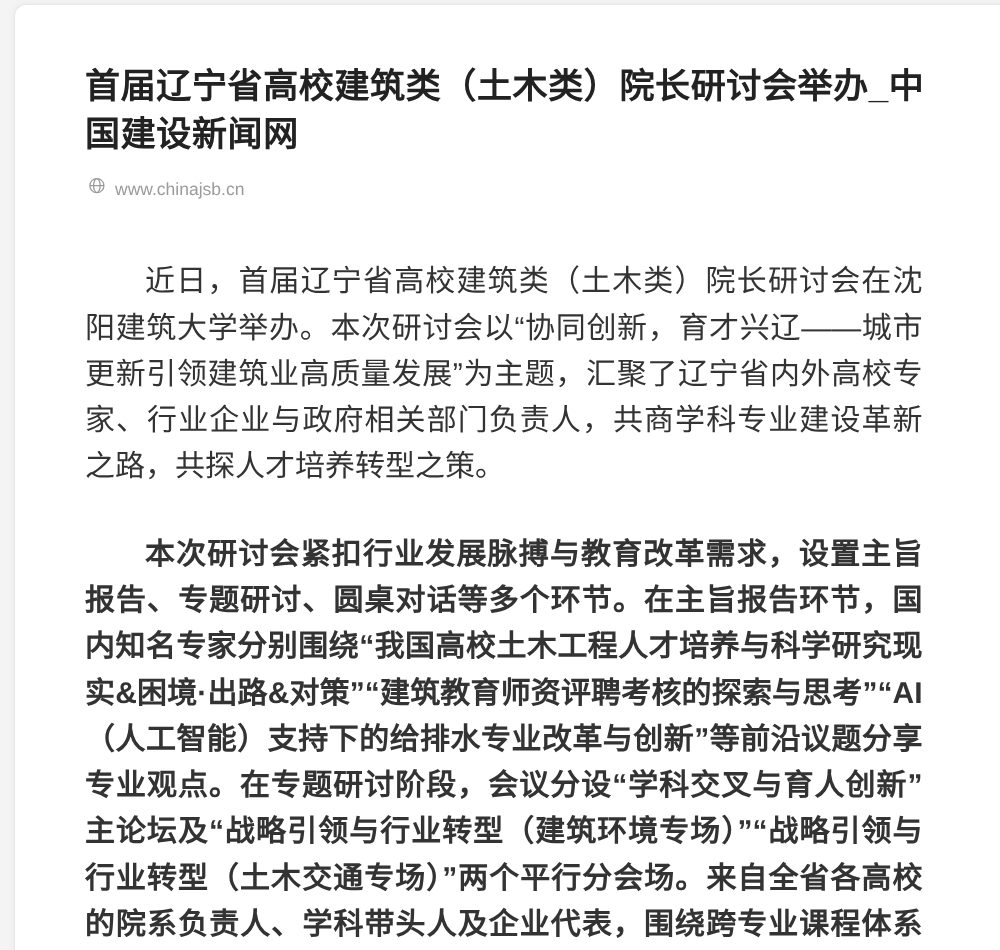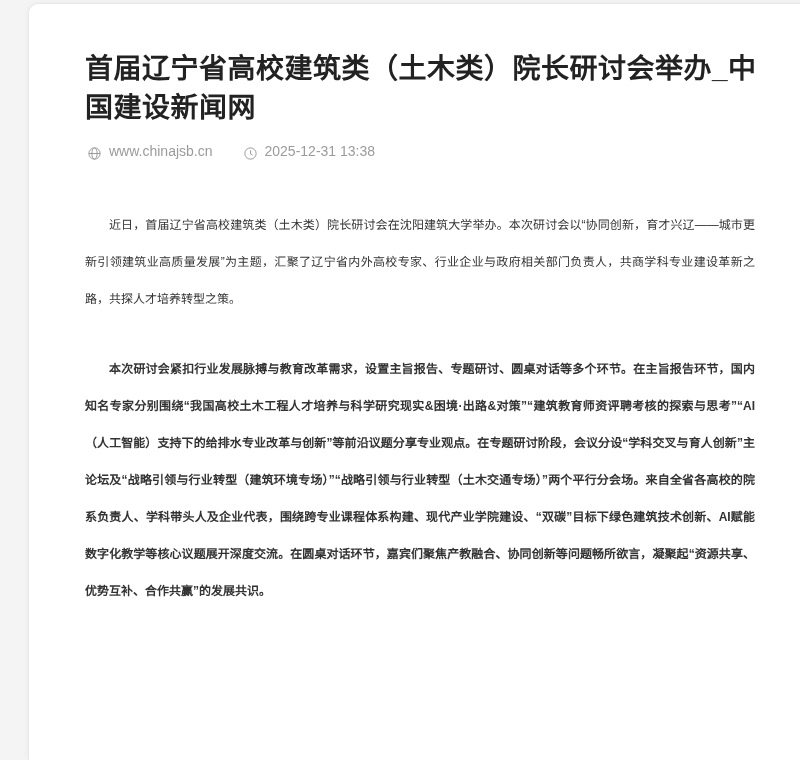--- a/index.html
+++ b/index.html
@@ -9,21 +9,21 @@
     width: 800px;
     height: 760px;
     background: #f4f4f5;
     font-family: "Liberation Sans", "DejaVu Sans", sans-serif;
     overflow: hidden;
   }
   .page {
     width: 800px;
     height: 540px;
     padding-top: 3px;
-    padding-left: 28px;
+    padding-left: 11px;
   }
   .card {
     width: 798px;            
     min-height: 757px;
     background: #ffffff;
     border-top: 1px solid #e8e8e8;
     border-left: 1px solid #e8e8e8;
     border-top-left-radius: 10px;
     box-shadow: 0 0 6px rgba(0,0,0,0.04);
     padding: 45px 62px 10px 56px;
@@ -43,38 +43,38 @@
     align-items: center;
     gap: 30px;
     height: 20px;
     margin: 0 0 46px 2px;
     color: #9b9b9b;
     font-size: 14px;
     line-height: 20px;
   }
   .meta-item {
     display: inline-flex;
-    align-items: flex-end;
+    align-items: flex-start;
     gap: 7px;
     white-space: nowrap;
   }
   .meta-icon {
     width: 15px;
     height: 15px;
     stroke: #9b9b9b;
     fill: none;
     stroke-width: 1.6;
     flex: 0 0 auto;
   }
   .article-body {
     width: 670px;
   }
   .article-body p {
     margin: 0 0 33px 0;
-    font-size: 12px;
+    font-size: 24px;
     line-height: 37px;
     color: #333333;
     text-align: justify;
     text-indent: 2em;
     word-break: break-all;
   }
   .article-body p:last-child { margin-bottom: 0; font-weight: bold; }
 </style>
 </head>
 <body>
@@ -86,27 +86,20 @@
 
     <div class="meta">
       <span class="meta-item">
         <svg class="meta-icon" viewBox="0 0 24 24">
           <circle cx="12" cy="12" r="9"></circle>
           <ellipse cx="12" cy="12" rx="4.2" ry="9"></ellipse>
           <line x1="3" y1="12" x2="21" y2="12"></line>
         </svg>
         <span>www.chinajsb.cn</span>
       </span>
-      <span class="meta-item">
-        <svg class="meta-icon" viewBox="0 0 24 24">
-          <circle cx="12" cy="12" r="9"></circle>
-          <polyline points="12,7 12,12.5 15.5,14.5"></polyline>
-        </svg>
-        <span>2025-12-31 13:38</span>
-      </span>
     </div>
 
     <div class="article-body">
       <p>近日，首届辽宁省高校建筑类（土木类）院长研讨会在沈阳建筑大学举办。本次研讨会以“协同创新，育才兴辽——城市更新引领建筑业高质量发展”为主题，汇聚了辽宁省内外高校专家、行业企业与政府相关部门负责人，共商学科专业建设革新之路，共探人才培养转型之策。</p>
       <p>本次研讨会紧扣行业发展脉搏与教育改革需求，设置主旨报告、专题研讨、圆桌对话等多个环节。在主旨报告环节，国内知名专家分别围绕“我国高校土木工程人才培养与科学研究现实&amp;困境·出路&amp;对策”“建筑教育师资评聘考核的探索与思考”“AI（人工智能）支持下的给排水专业改革与创新”等前沿议题分享专业观点。在专题研讨阶段，会议分设“学科交叉与育人创新”主论坛及“战略引领与行业转型（建筑环境专场）”“战略引领与行业转型（土木交通专场）”两个平行分会场。来自全省各高校的院系负责人、学科带头人及企业代表，围绕跨专业课程体系构建、现代产业学院建设、“双碳”目标下绿色建筑技术创新、AI赋能数字化教学等核心议题展开深度交流。在圆桌对话环节，嘉宾们聚焦产教融合、协同创新等问题畅所欲言，凝聚起“资源共享、优势互补、合作共赢”的发展共识。</p>
     </div>
 
   </div>
 </div>
 

